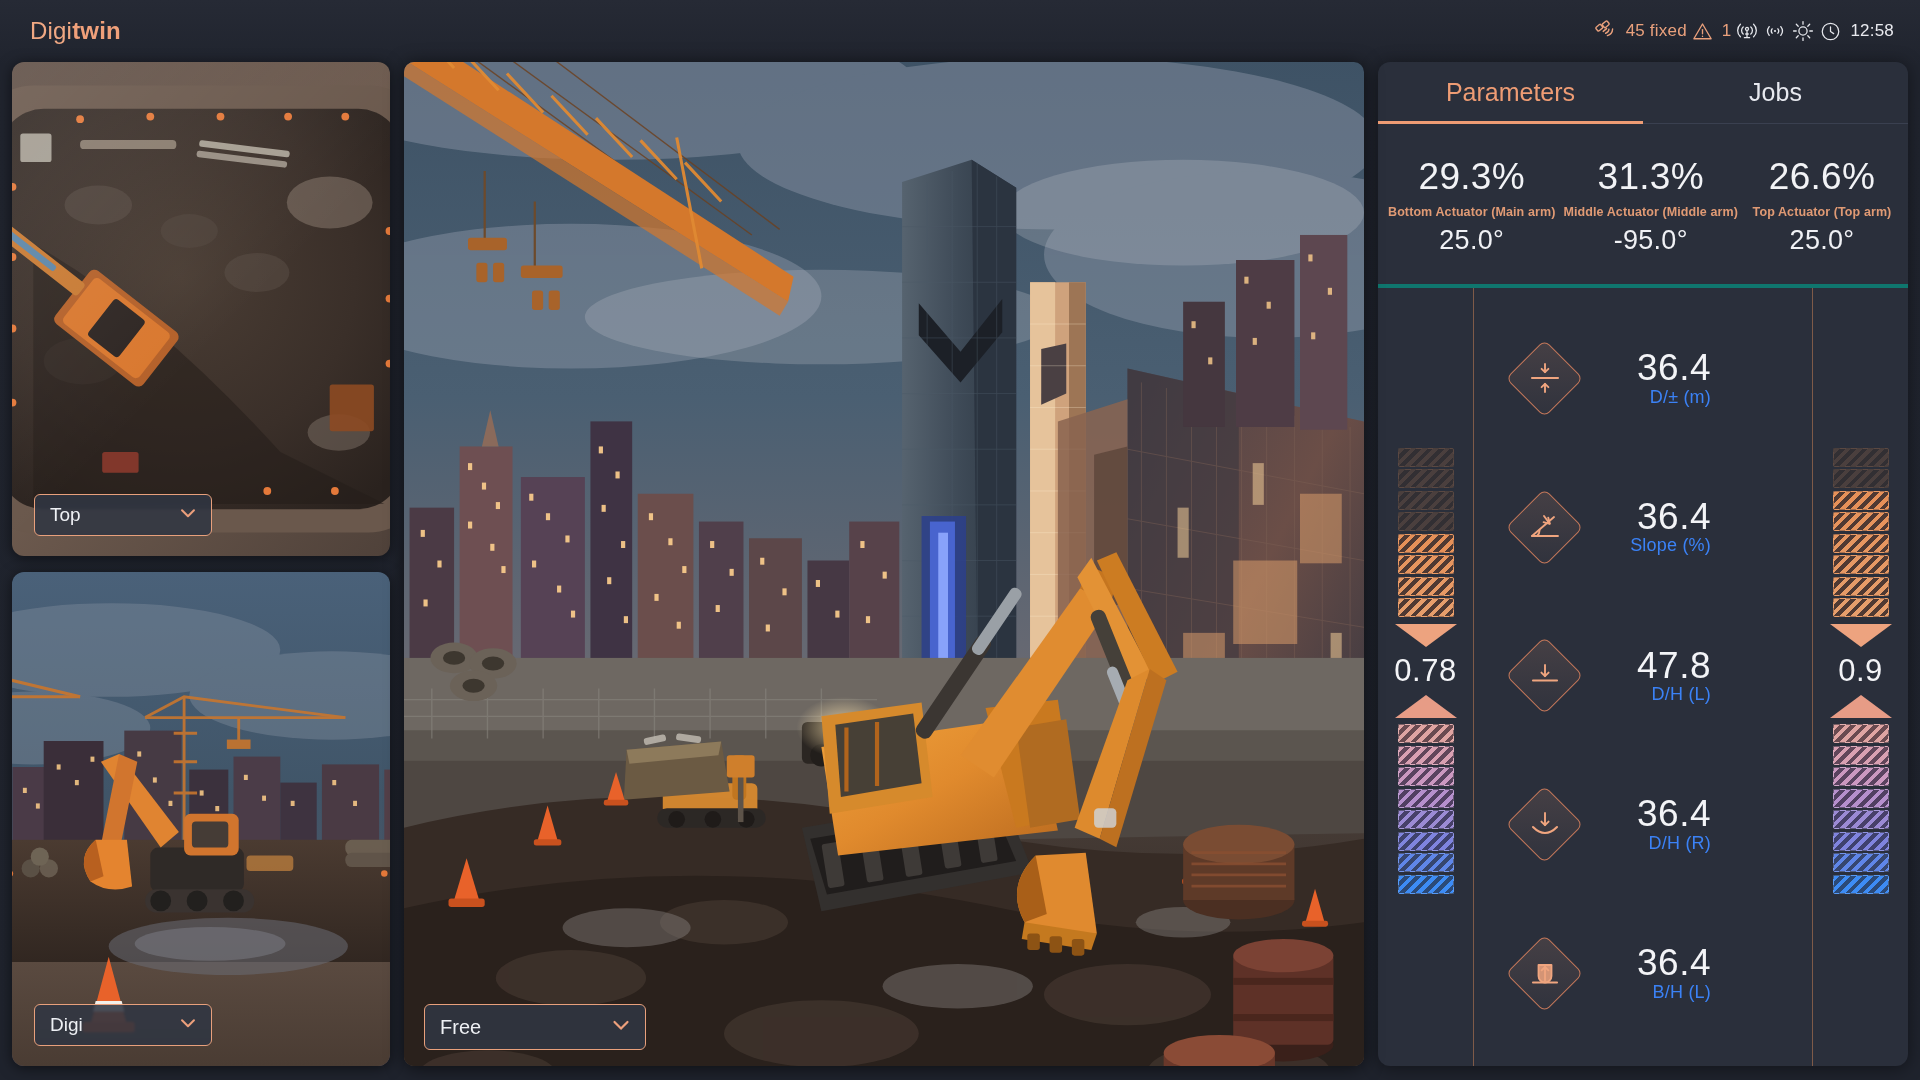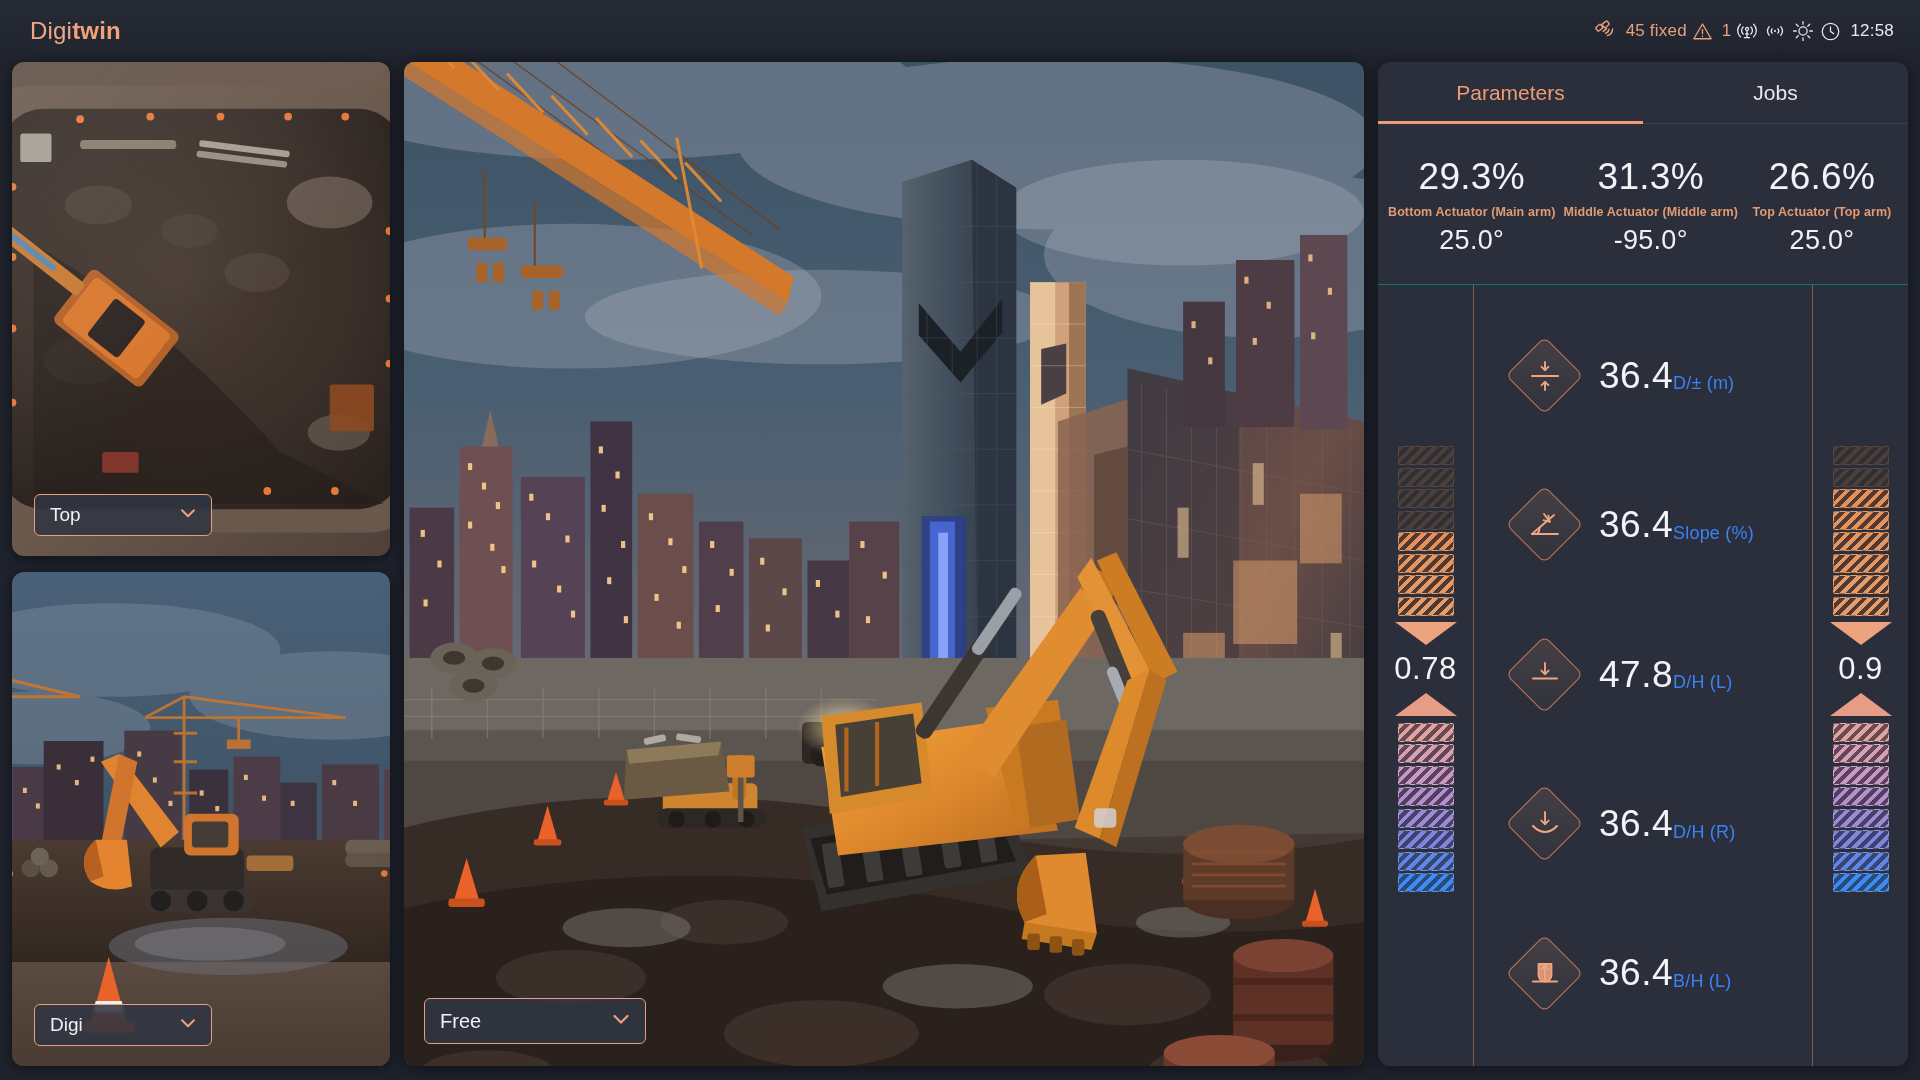--- a/index.html
+++ b/index.html
@@ -105,21 +105,21 @@
     display: flex;
   }
   .main-view {
     position: relative;
     flex: 1 1 auto;
     border-radius: 10px;
     overflow: hidden;
     background: #0f1219;
     box-shadow: 0 2px 18px rgba(0,0,0,.6);
   }
-  .main-view .dd { left: 20px; bottom: 22px; width: 222px; height: 46px; }
+  .main-view .dd { left: 20px; bottom: 16px; width: 222px; height: 46px; }
   .main-view .dd .dd-label { font-size: 20px; }
 
   
   .right-panel {
     width: 530px;
     flex: 0 0 530px;
     background: #2a2f3b;
     border-radius: 12px;
     display: flex;
     flex-direction: column;
@@ -132,40 +132,40 @@
     display: flex;
     align-items: stretch;
     border-bottom: 1px solid #3a4050;
     position: relative;
   }
   .tab {
     flex: 1 1 33.33%;
     display: flex;
     align-items: center;
     justify-content: center;
-    font-size: 21px;
+    font-size: 25px;
     color: #e7e9ef;
     cursor: pointer;
     position: relative;
   }
   .tab.active { color: #ee9c74; }
   .tab.active::after {
     content: "";
     position: absolute;
     left: 0; right: 0; bottom: -1px;
     height: 3px;
     background: #ee9c74;
   }
 
   
   .actuators {
     flex: 0 0 auto;
     padding: 34px 6px 28px 6px;
     display: flex;
-    border-bottom: 1px solid #0f766e;
+    border-bottom: 4px solid #0f766e;
   }
   .act {
     flex: 1 1 33.33%;
     text-align: center;
     padding: 0 4px;
   }
   .act .pct {
     font-size: 37px;
     color: #f2f3f6;
     font-weight: 300;
@@ -258,21 +258,21 @@
     inset: 9px;
     transform: rotate(45deg);
     border: 1.6px solid #c4785a;
     border-radius: 7px;
     background: linear-gradient(135deg, rgba(237,163,127,.14), rgba(237,163,127,.03));
   }
   .dia .glyph {
     position: absolute; inset: 0;
     display: flex; align-items: center; justify-content: center;
   }
-  .m-text { display: flex; align-items: flex-end; min-width: 112px; }
+  .m-text { display: flex; flex-direction: column; align-items: flex-end; min-width: 112px; }
   .m-val {
     font-size: 37px;
     color: #f3f4f7;
     font-weight: 300;
     line-height: 1.02;
     letter-spacing: .5px;
   }
   .m-lab {
     font-size: 18px;
     color: #3b82f6;

